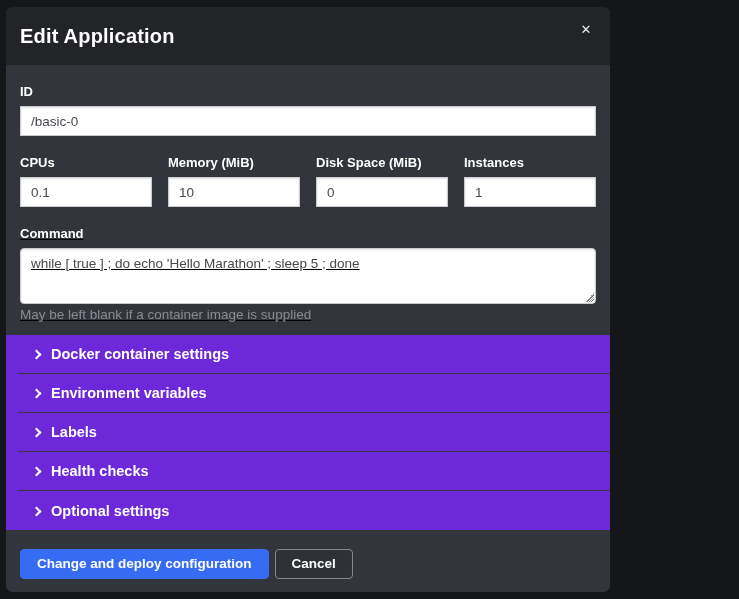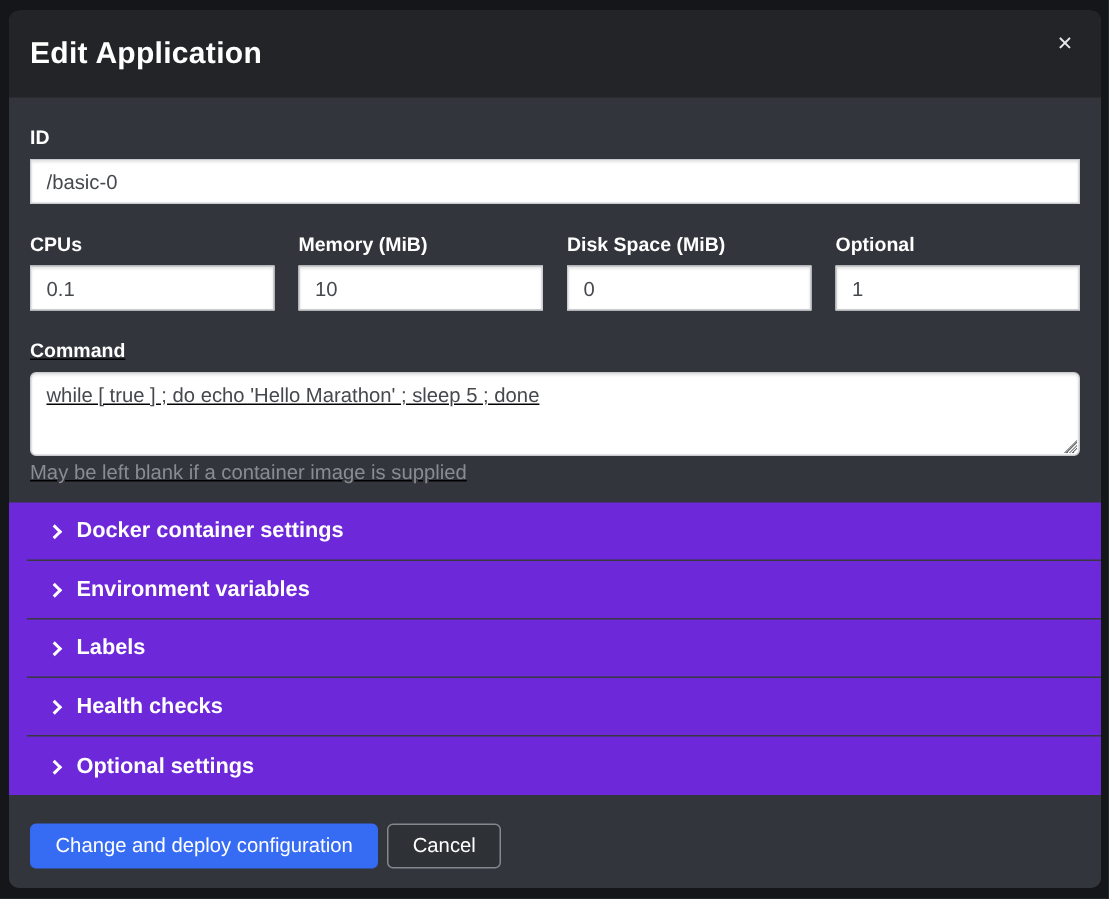--- a/index.html
+++ b/index.html
@@ -6,21 +6,21 @@
   html, body { width: 739px; height: 599px; }
   body {
     background: #151619;
     font-family: "Liberation Sans", "DejaVu Sans", sans-serif;
     position: relative;
     overflow: hidden;
   }
   .modal {
     position: absolute;
     left: 6px; top: 7px;
-    width: 728px; height: 585px;
+    width: 604px; height: 585px;
     border-radius: 7px;
     overflow: hidden;
     background: #32353b;
     display: flex;
     flex-direction: column;
   }
   
   .modal-header {
     height: 58px;
     background: #232428;
@@ -155,21 +155,21 @@
     display: flex;
     align-items: flex-start;
     padding: 19px 14px 0 14px;
     gap: 6px;
   }
   .btn {
     height: 30px;
     border-radius: 4px;
     font-family: "Liberation Sans", "DejaVu Sans", sans-serif;
     font-size: 13.5px;
-    font-weight: 400;
+    font-weight: 700;
     cursor: pointer;
     padding: 0 16px;
     line-height: 28px;
   }
   .btn-primary {
     background: var(--primary, #366bf3);
     border: 1px solid var(--primary, #366bf3);
     color: #ffffff;
   }
   .btn-default {
@@ -204,21 +204,21 @@
       </div>
       <div>
         <label class="field-label">Memory (MiB)</label>
         <input class="text-input" type="text" value="10" style="">
       </div>
       <div>
         <label class="field-label">Disk Space (MiB)</label>
         <input class="text-input" type="text" value="0" style="">
       </div>
       <div>
-        <label class="field-label">Optional</label>
+        <label class="field-label">Instances</label>
         <input class="text-input" type="text" value="1" style="">
       </div>
     </div>
 
     <div class="form-group">
       <label class="field-label">Command</label>
       <div class="textarea-wrap">
         <textarea class="command-textarea" style="">while [ true ] ; do echo 'Hello Marathon' ; sleep 5 ; done</textarea>
         <span class="resize-grip"></span>
       </div>

